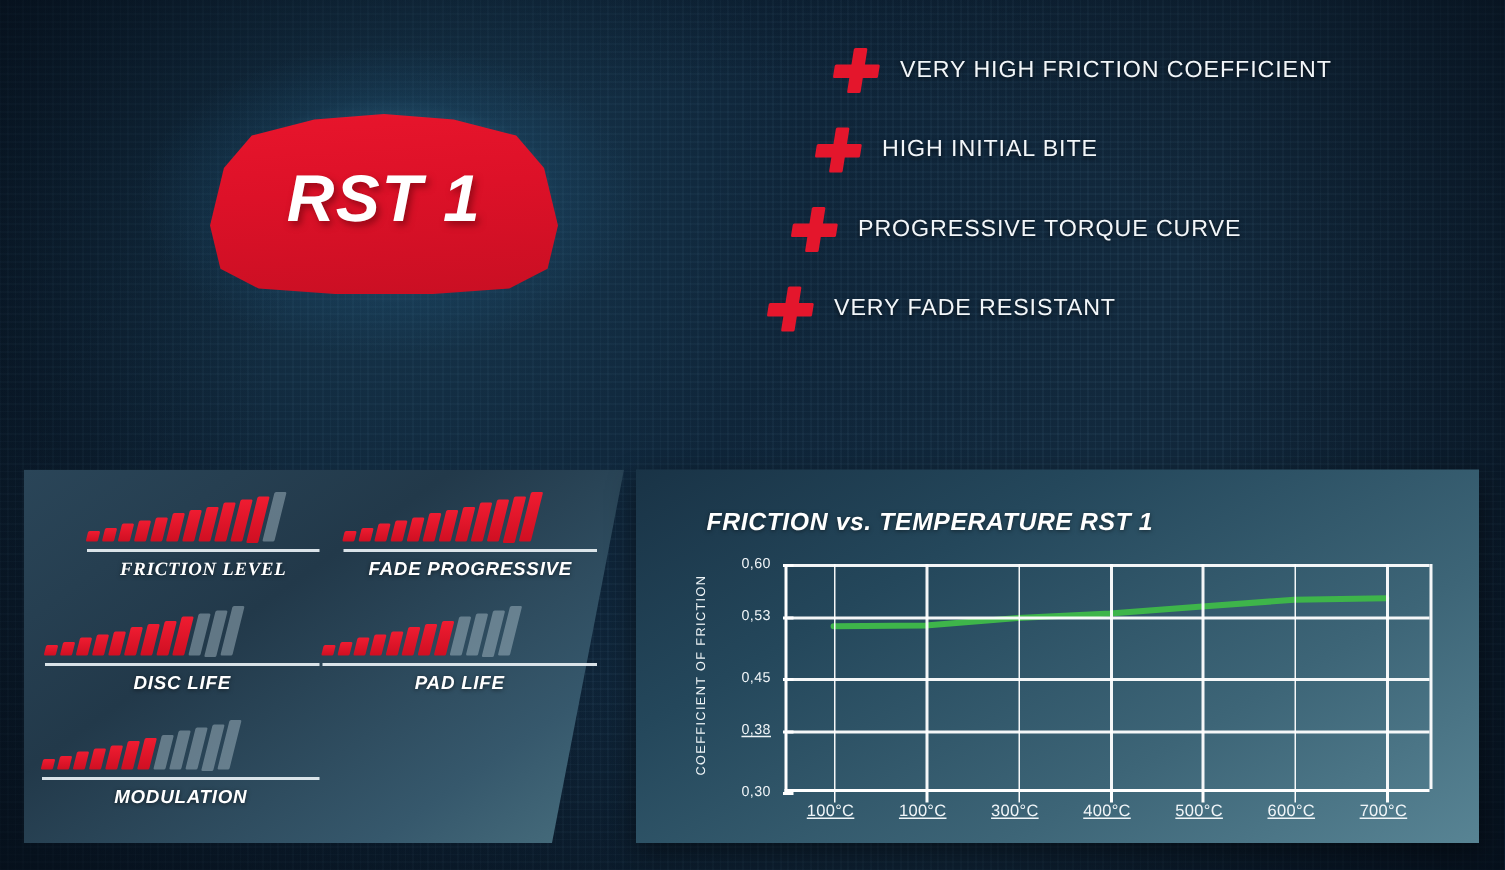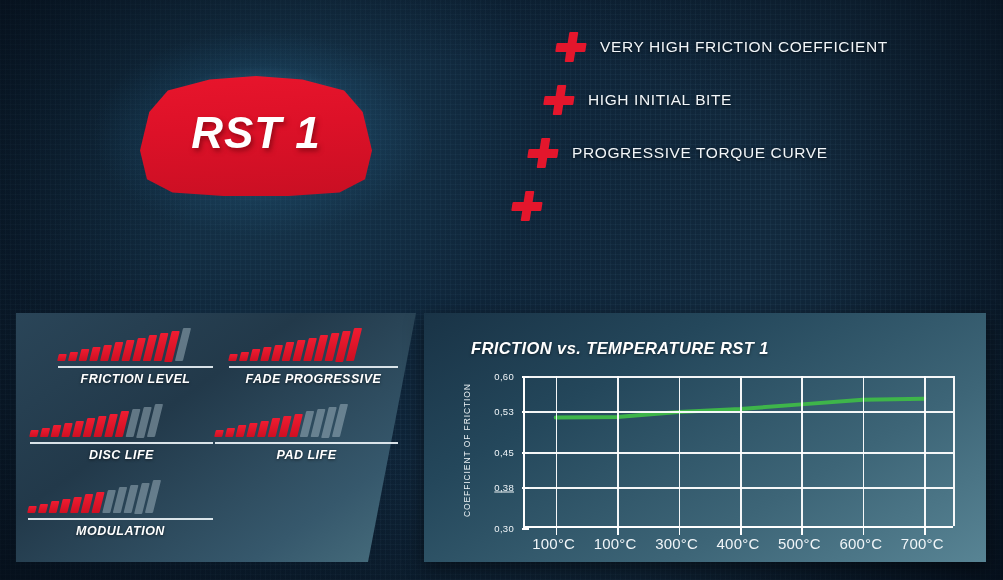--- a/index.html
+++ b/index.html
@@ -82,21 +82,21 @@
   .rating .bars{ display:flex; align-items:flex-end; height:34px; gap:3px; }
   .rating .seg{ width:8px; transform:skewX(-14deg); border-radius:1px; }
   .rating .seg.on{ background:linear-gradient(180deg,#ef1c31 0%, #cf0f22 100%); }
   .rating .seg.off{ background:rgba(186,205,215,.42); }
   .rating .rule{ height:2px; background:#e9f1f5; margin:5px 0 4px 0; opacity:.92; }
   .rating .cap{
     color:#fff; font-size:12.5px; font-weight:bold; font-style:italic;
     letter-spacing:.5px; text-align:center; text-shadow:0 1px 3px rgba(0,0,0,.55);
   }
   
-  .rating.r0{ padding-left:30px; }
+  .rating.r0{ padding-left:30px;font-family:Liberation Serif, serif; }
   .rating.r1{ padding-left:10px; }
   .rating.r2{ padding-left:16px; }
   .rating.r3{ padding-left:2px; }
   .rating.r4{ padding-left:2px; }
   .rating.r5{ padding-left:-2px; }
 
   #chart-panel{
     position:absolute; left:424px; top:313px; width:562px; height:249px;
     background:linear-gradient(150deg,#193346 0%, #24475b 30%, #3d6577 68%, #588494 100%);
     box-shadow:0 6px 18px rgba(0,0,0,.45);
@@ -118,22 +118,22 @@
   }
   #plot{
     position:absolute; left:99px; top:63px; width:430px; height:152px;
     border-left:2px solid #ffffff; border-bottom:2px solid #ffffff;
   }
   .vline{ position:absolute; top:0; bottom:0; width:1.6px; background:#fff; opacity:.95; }
   .hline{ position:absolute; left:0; right:0; height:1.6px; background:#fff; opacity:.95; }
   .tickmark{ position:absolute; width:1.6px; height:7px; background:#fff; }
   #xtick-row{ position:absolute; left:99px; top:222px; width:430px; height:14px; }
   .xtick{
-    position:absolute; color:#f0f5f8; font-size:15px;
-    transform:translateX(-50%); letter-spacing:.2px; white-space:nowrap;
+    position:absolute; color:#f0f5f8; font-size:11px;
+    transform:translateX(-50%); letter-spacing:.2px; white-space:nowrap;text-decoration:underline;
   }
   #curve{ position:absolute; left:0; top:0; width:430px; height:152px; overflow:visible; }
 </style>
 </head>
 <body>
 
 <div id="bg-texture"></div>
 <div id="bg-vignette"></div>
 
 <div id="logo-area">
@@ -150,20 +150,21 @@
   <div class="feature-row">
     <span class="plus-icon"></span>
     <span class="feature-label">HIGH INITIAL BITE</span>
   </div>
   <div class="feature-row">
     <span class="plus-icon"></span>
     <span class="feature-label">PROGRESSIVE TORQUE CURVE</span>
   </div>
   <div class="feature-row">
     <span class="plus-icon"></span>
+    <span class="feature-label">VERY FADE RESISTANT</span>
   </div>
 </div>
 
 <div id="ratings-panel"></div>
 <div id="ratings-grid">
   <div class="rating r0">
     <div class="bars">
         <span class="seg on" style="height: 7px;"></span>
         <span class="seg on" style="height: 9.35px;"></span>
         <span class="seg on" style="height: 11.7px;"></span>

